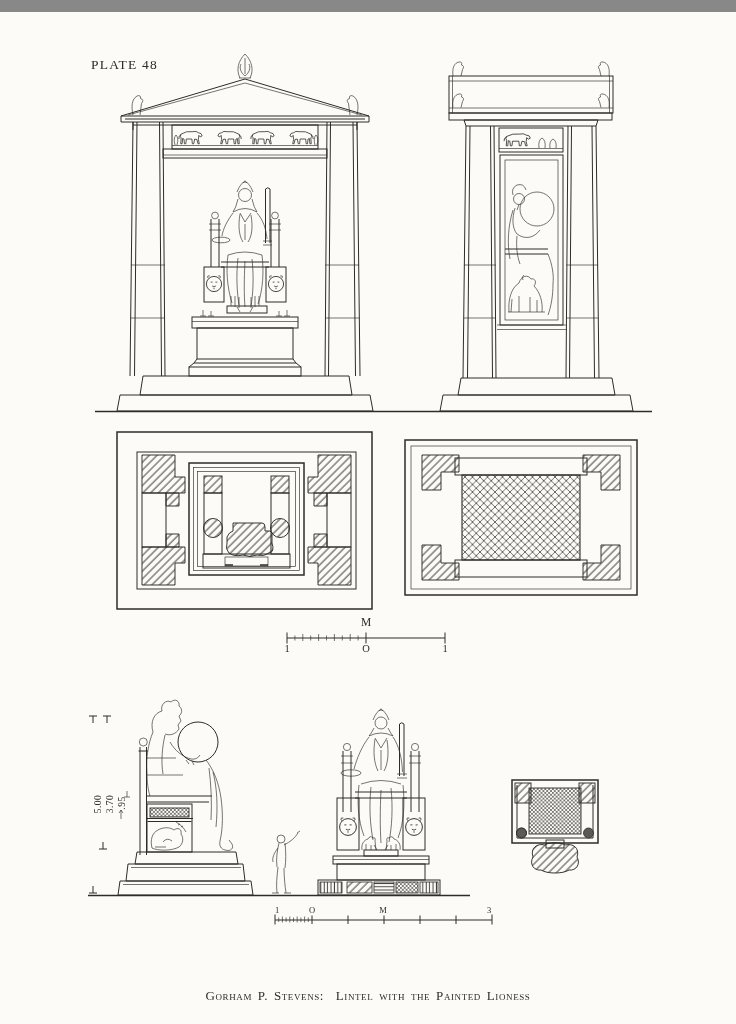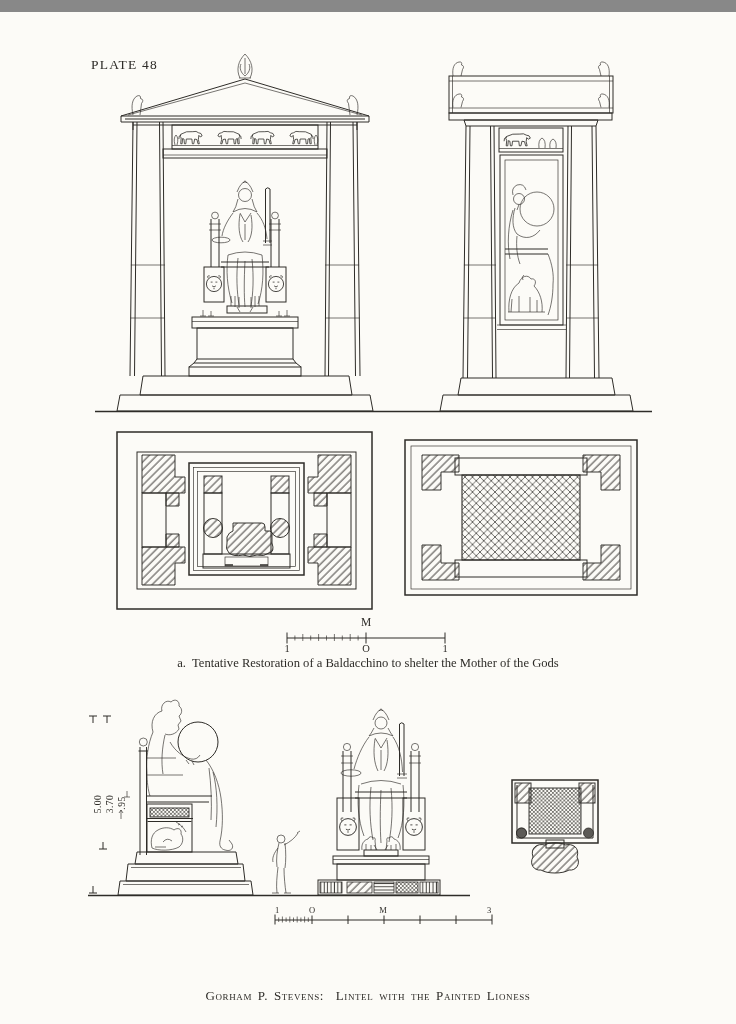--- a/index.html
+++ b/index.html
@@ -316,21 +316,20 @@
     </g>
   </svg>
 
   <div class="txt plate-label">PLATE 48</div>
 
   <div class="txt sa-lab" style="left:358px;top:604px;width:16px;text-align:center;font-size:11.5px">M</div>
   <div class="txt sa-lab" style="left:281px;top:631px;width:12px;text-align:center">1</div>
   <div class="txt sa-lab" style="left:360px;top:631px;width:12px;text-align:center">O</div>
   <div class="txt sa-lab" style="left:439px;top:631px;width:12px;text-align:center">1</div>
 
-  <div class="txt caption caption-a">a.&nbsp; Tentative Restoration of a Baldacchino to shelter the Mother of the Gods</div>
 
   <div class="txt dim" style="left:83px;top:787px">5.00</div>
   <div class="txt dim" style="left:95px;top:787px">3.70</div>
   <div class="txt dim" style="left:107px;top:786px">.95</div>
 
   <div class="txt sb-lab" style="left:272px;top:893px;width:10px;text-align:center">1</div>
   <div class="txt sb-lab" style="left:307px;top:893px;width:10px;text-align:center">O</div>
   <div class="txt sb-lab" style="left:378px;top:893px;width:10px;text-align:center">M</div>
   <div class="txt sb-lab" style="left:484px;top:893px;width:10px;text-align:center">3</div>
 

